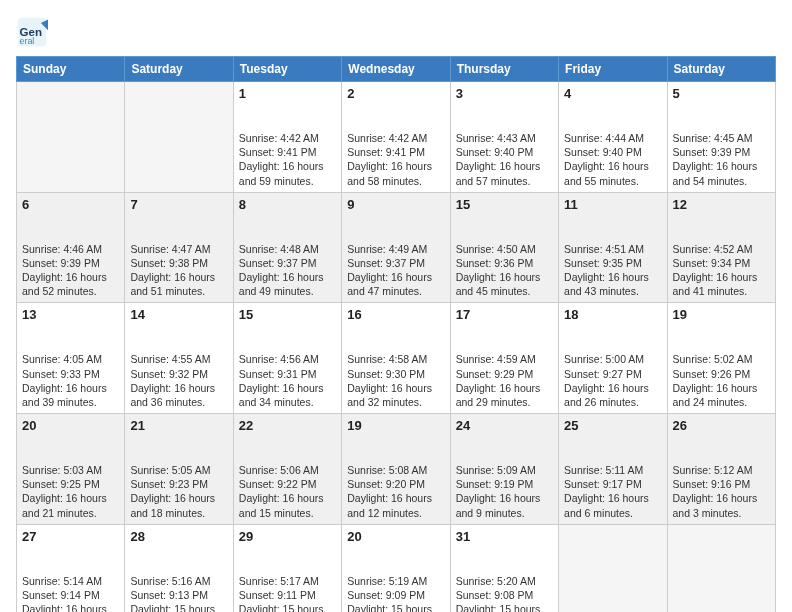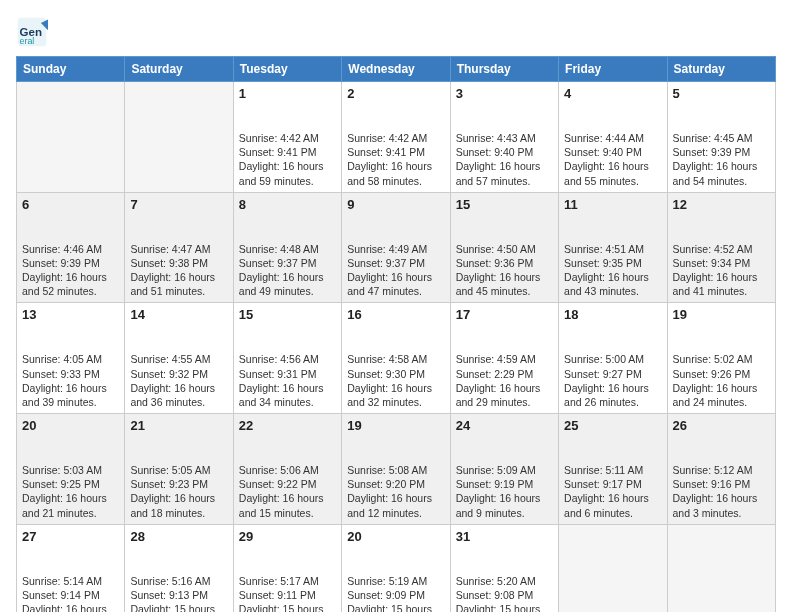--- a/index.html
+++ b/index.html
@@ -216,21 +216,21 @@
         </td>
         <td>
           <span class="day-num">16</span>
           <div class="day-info">Sunrise: 4:58 AM
 Sunset: 9:30 PM
 Daylight: 16 hours and 32 minutes.</div>
         </td>
         <td>
           <span class="day-num">17</span>
           <div class="day-info">Sunrise: 4:59 AM
-Sunset: 2:29 PM
+Sunset: 9:29 PM
 Daylight: 16 hours and 29 minutes.</div>
         </td>
         <td>
           <span class="day-num">18</span>
           <div class="day-info">Sunrise: 5:00 AM
 Sunset: 9:27 PM
 Daylight: 16 hours and 26 minutes.</div>
         </td>
         <td>
           <span class="day-num">19</span>

